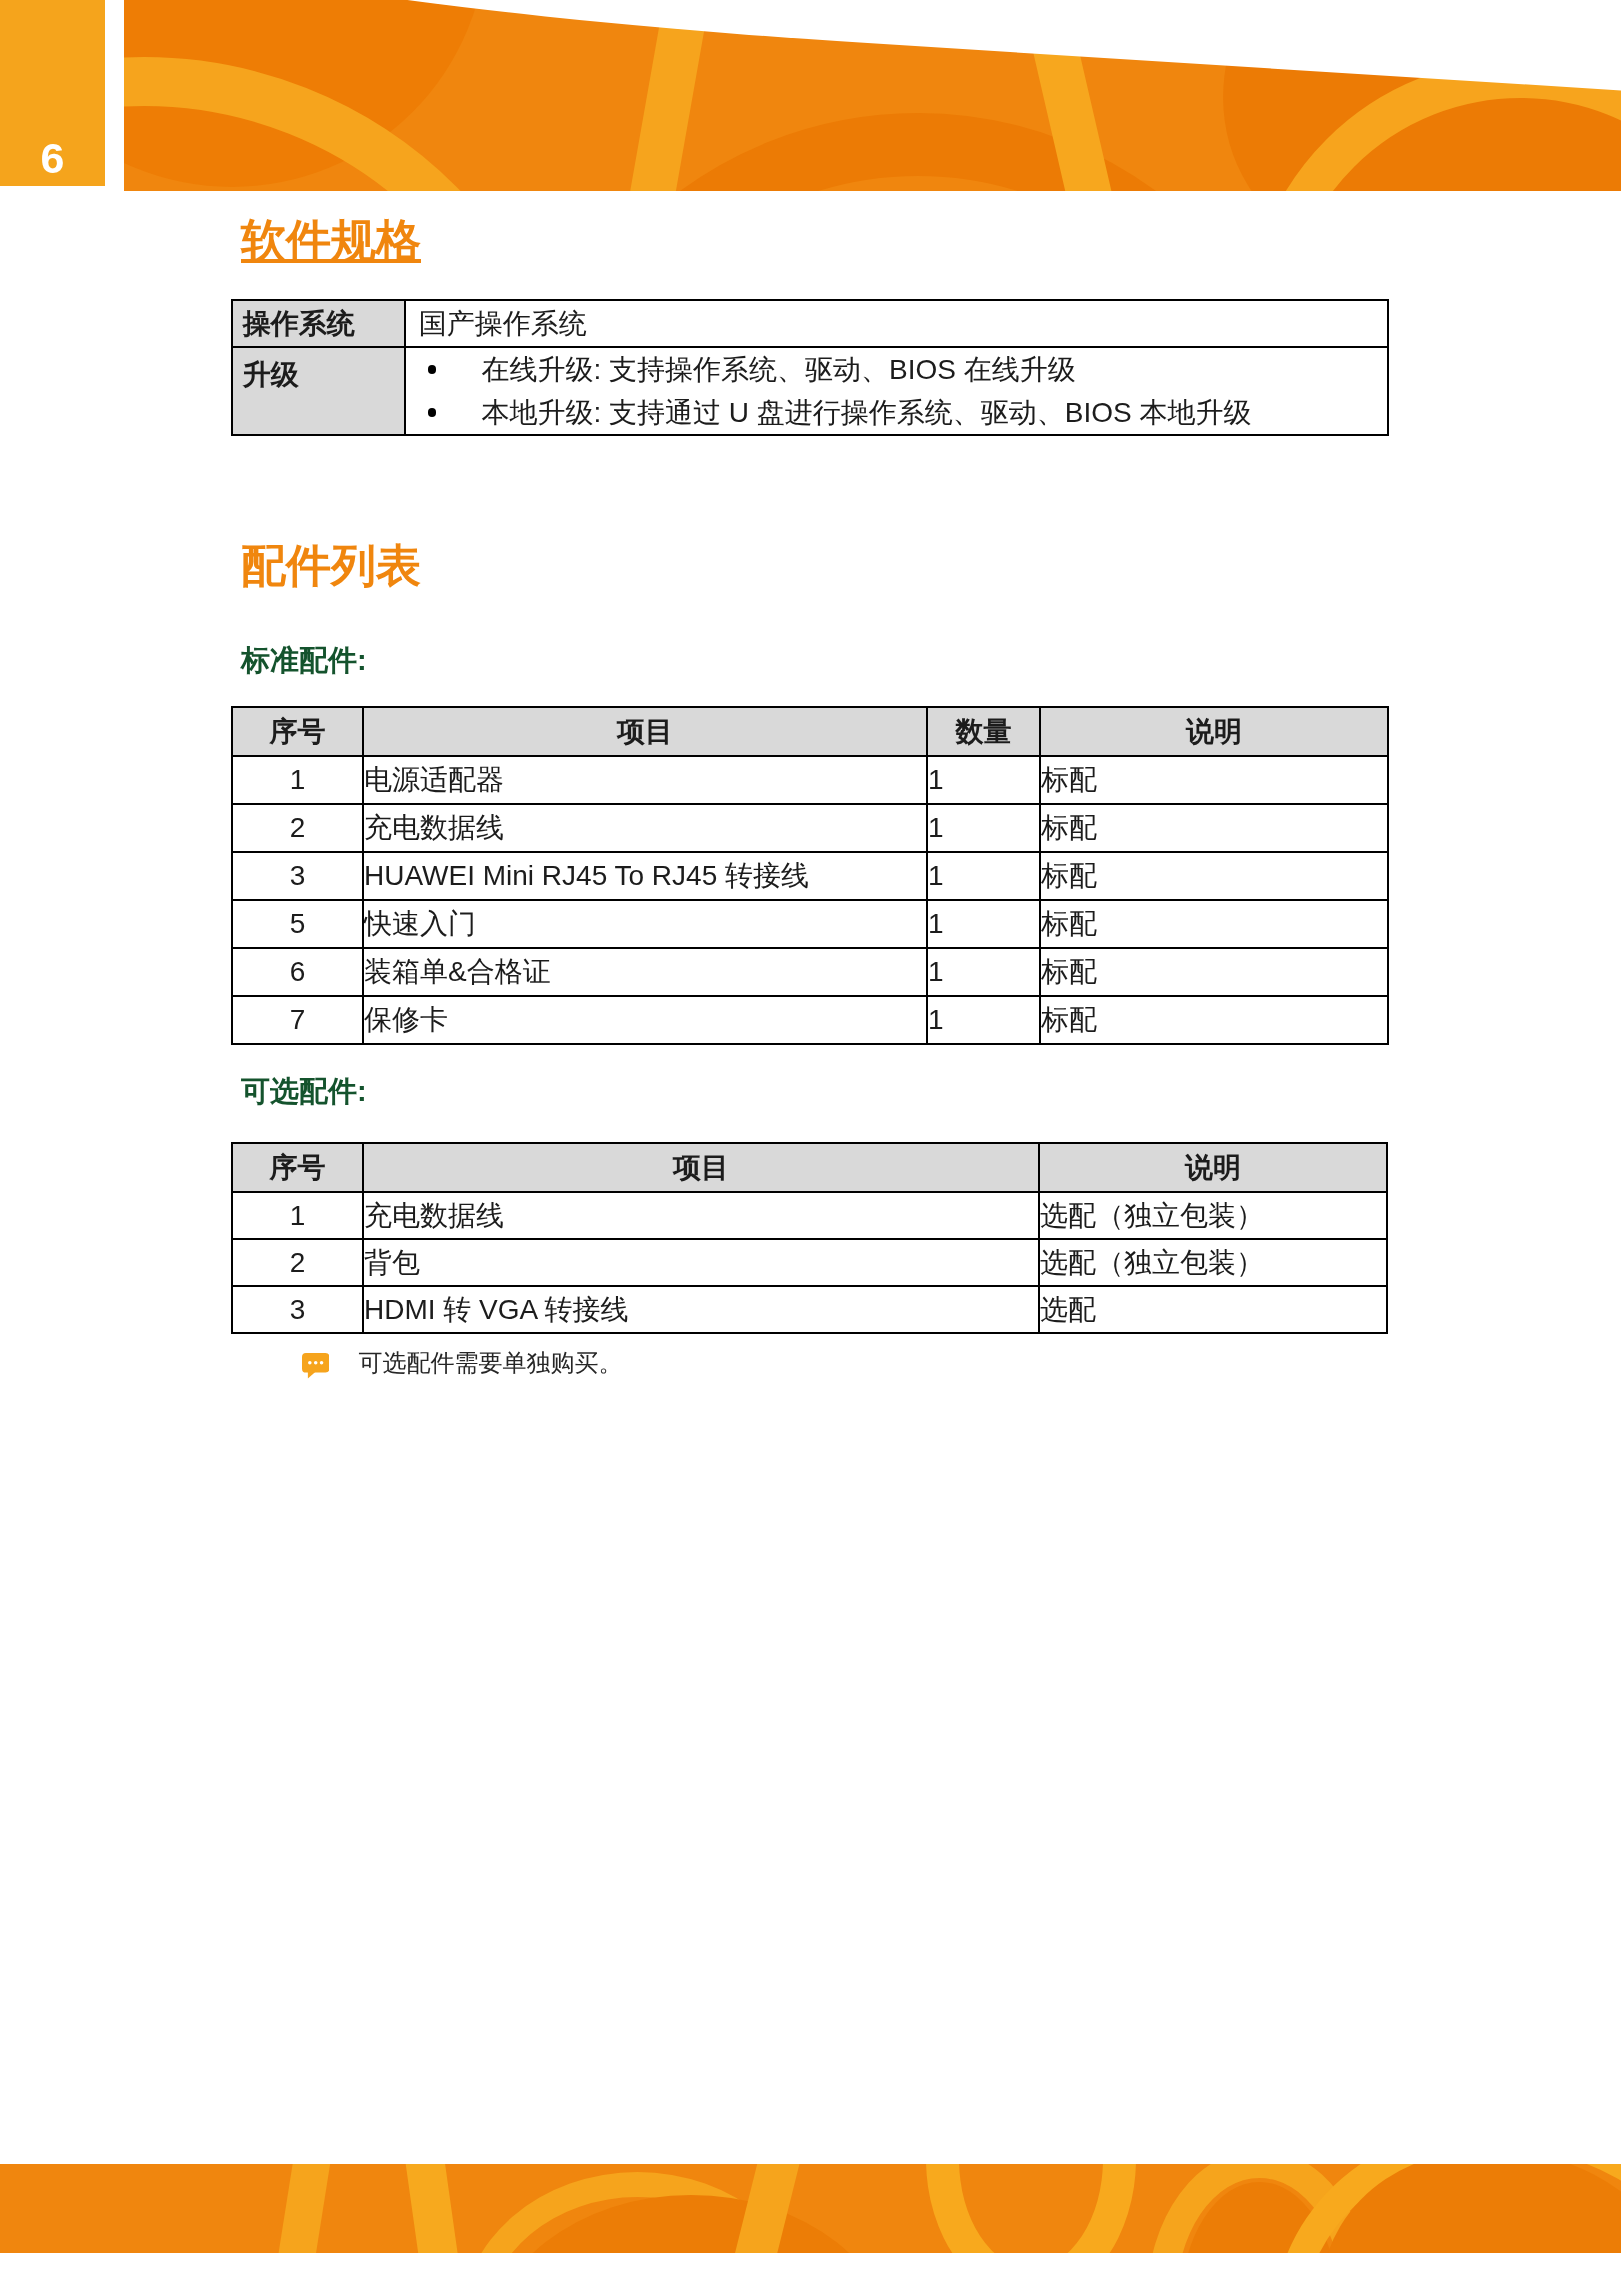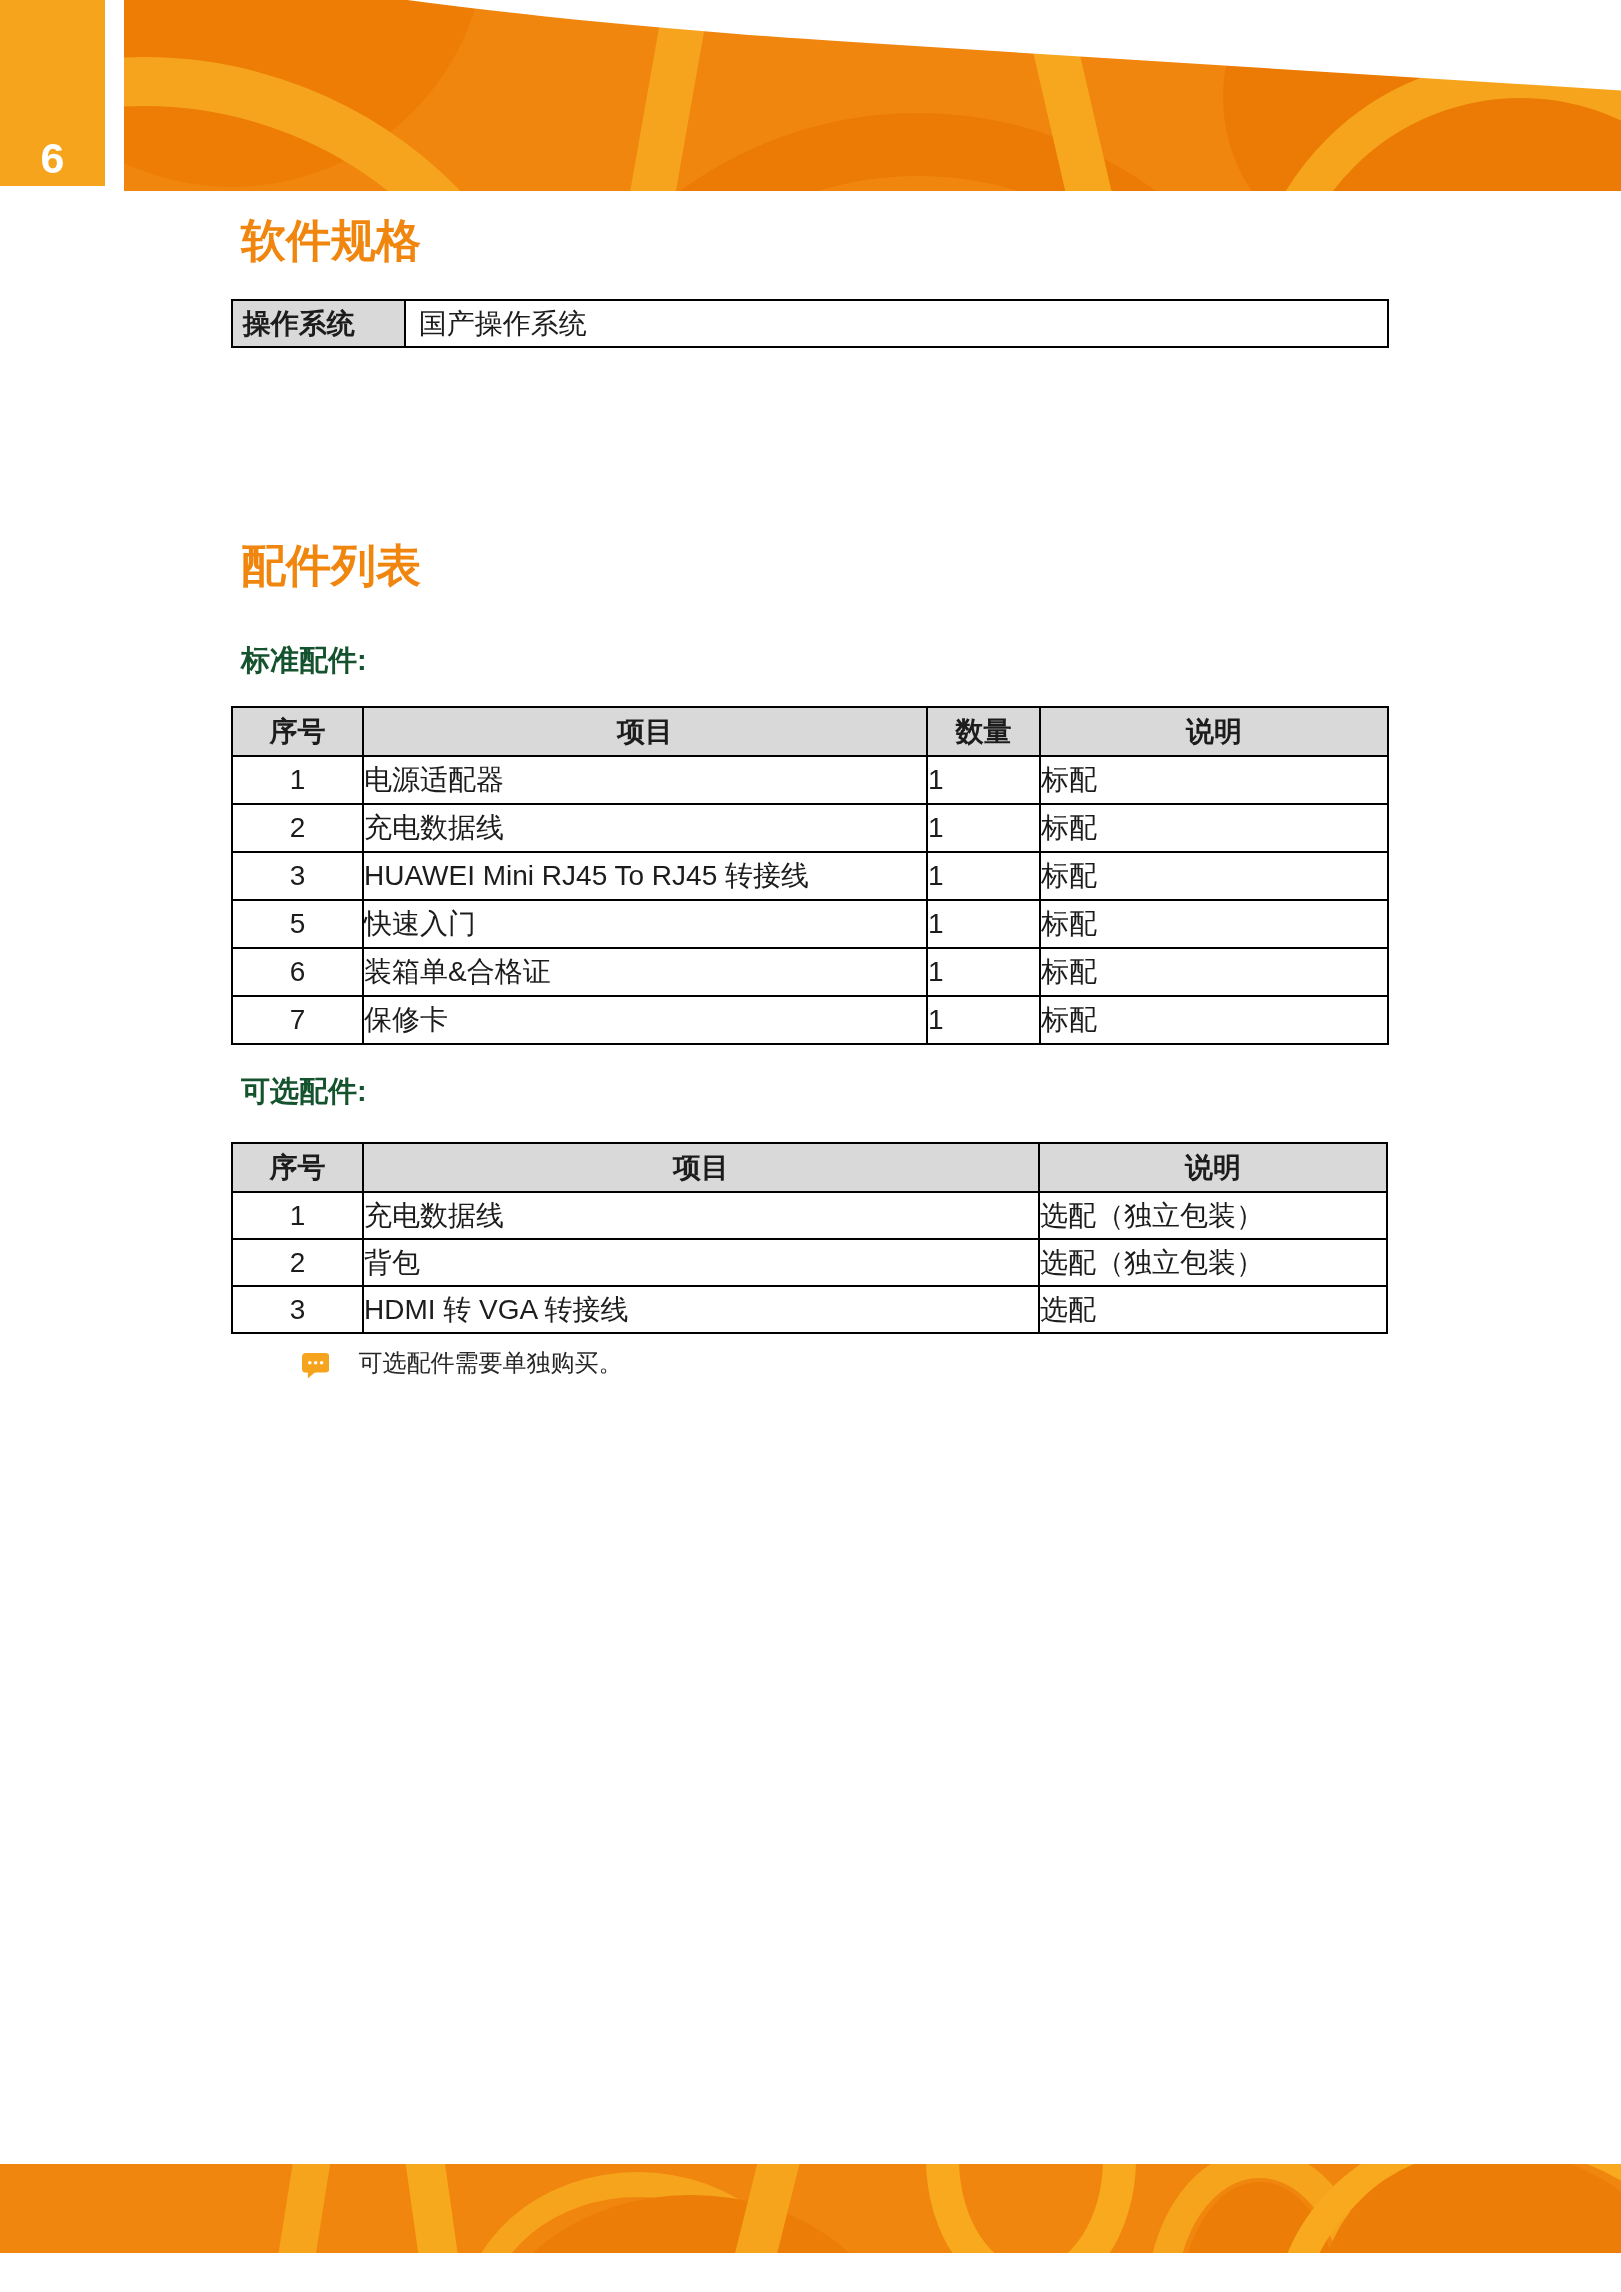--- a/index.html
+++ b/index.html
@@ -37,21 +37,21 @@
   .b-wedge{
     width:1666px;height:392px;background:#ffffff;left:59px;top:-392px;
     transform:rotate(3.6deg); transform-origin:0 100%;
     border-bottom-left-radius:686px 54px; z-index:5;
   }
   
   .section-title{
     position:absolute; left:241px; margin:0;
     font-size:45px; font-weight:bold; color:#F0860E; line-height:1.2;
   }
-  .t1{top:214px;} .t2{top:539px;}
+  .t1{top:214px;text-decoration:underline;} .t2{top:539px;}
   .sub-label{
     position:absolute; left:241px;
     font-size:29px; font-weight:bold; color:#14532d; line-height:1.2;
   }
   .l-std{top:643px;} .l-opt{top:1074px;}
   
   table.doc{
     position:absolute; left:231px; border-collapse:collapse;
     table-layout:fixed; width:1156px;
     font-size:28px; color:#1c1c1c;
@@ -128,20 +128,33 @@
   <table class="doc spec-table">
     <colgroup>
         <col style="width:173px">
         <col style="width:983px">
       </colgroup>
     <tbody>
         <tr class="r1">
       <td class="row-label">操作系统</td>
       <td class="value">国产操作系统</td>
     </tr>
+    <tr>
+      <td class="row-label v-top">升级</td>
+      <td class="bullets-cell">
+        <div class="bullet-line">
+          <span class="bullet-dot"></span>
+          <span>在线升级: 支持操作系统、驱动、BIOS 在线升级</span>
+        </div>
+        <div class="bullet-line">
+          <span class="bullet-dot"></span>
+          <span>本地升级: 支持通过 U 盘进行操作系统、驱动、BIOS 本地升级</span>
+        </div>
+      </td>
+    </tr>
   </tbody>
     </table>
 
   <h1 class="section-title t2">配件列表</h1>
 
   <div class="sub-label l-std">标准配件:</div>
 
   <table class="doc std-table">
     <colgroup>
         <col style="width:131px">

